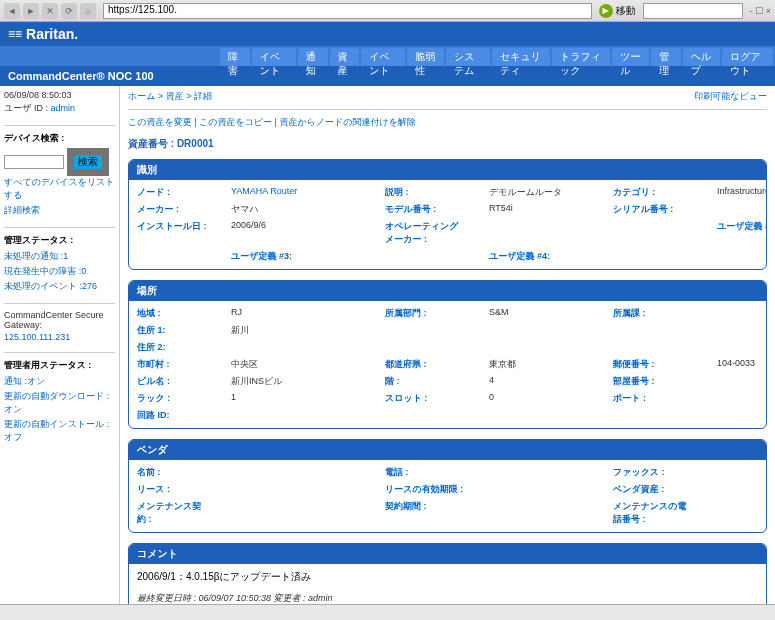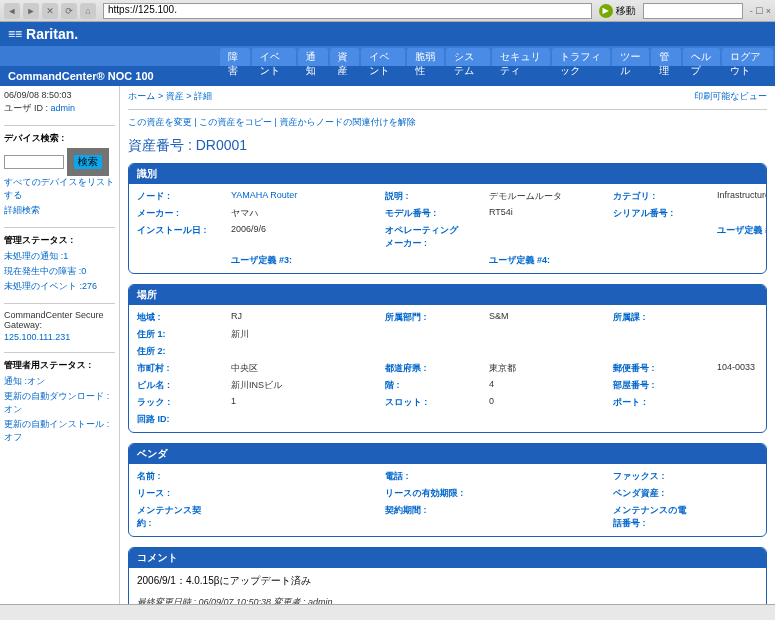--- a/index.html
+++ b/index.html
@@ -23,21 +23,21 @@
 .sb-section { margin-bottom: 10px; }
 .sb-title { font-weight: bold; font-size: 9px; margin-bottom: 3px; }
 .sb-input { width: 60px; border: 1px solid #999; font-size: 9px; height: 14px; }
 .sb-btn { font-size: 10px; padding: 0 4px; border: 7px solid #737373; background: #0ea5e9; cursor: pointer; }
 .main { flex: 1; padding: 4px 8px; overflow: auto; }
 .breadcrumb { color: #06c; font-size: 9px; margin-bottom: 4px; }
 .breadcrumb a { color: #06c; text-decoration: none; }
 .print-link { float: right; color: #06c; font-size: 9px; }
 .action-links { color: #06c; font-size: 9px; margin-bottom: 8px; }
 .action-links a { color: #06c; text-decoration: none; }
-.asset-title { color: #1e5fba; font-size: 14px; font-weight: normal; margin-bottom: 8px; }
+.asset-title { color: #1e5fba; font-size: 10px; font-weight: bold; margin-bottom: 8px; }
 .panel { border: 1px solid #1e5fba; border-radius: 6px; margin-bottom: 10px; overflow: hidden; }
 .panel-head { background: #1e5fba; color: #fff; padding: 3px 8px; font-size: 10px; font-weight: bold; }
 .panel-body { padding: 6px 8px; }
 .field-grid { display: grid; grid-template-columns: 70px 130px 80px 100px 80px 100px; gap: 4px 24px; font-size: 9px; }
 .fl { color: #06c; font-weight: bold; }
 .fv { color: #333; }
 .comment-text { font-size: 10px; margin-bottom: 8px; }
 .comment-meta { font-style: italic; font-size: 9px; color: #333; }
 .statusbar { position: fixed; bottom: 0; left: 0; right: 0; height: 16px; background: #e8e8e8; border-top: 1px solid #aaa; }
 hr { border: none; border-top: 1px solid #ccc; margin: 6px 0; }

